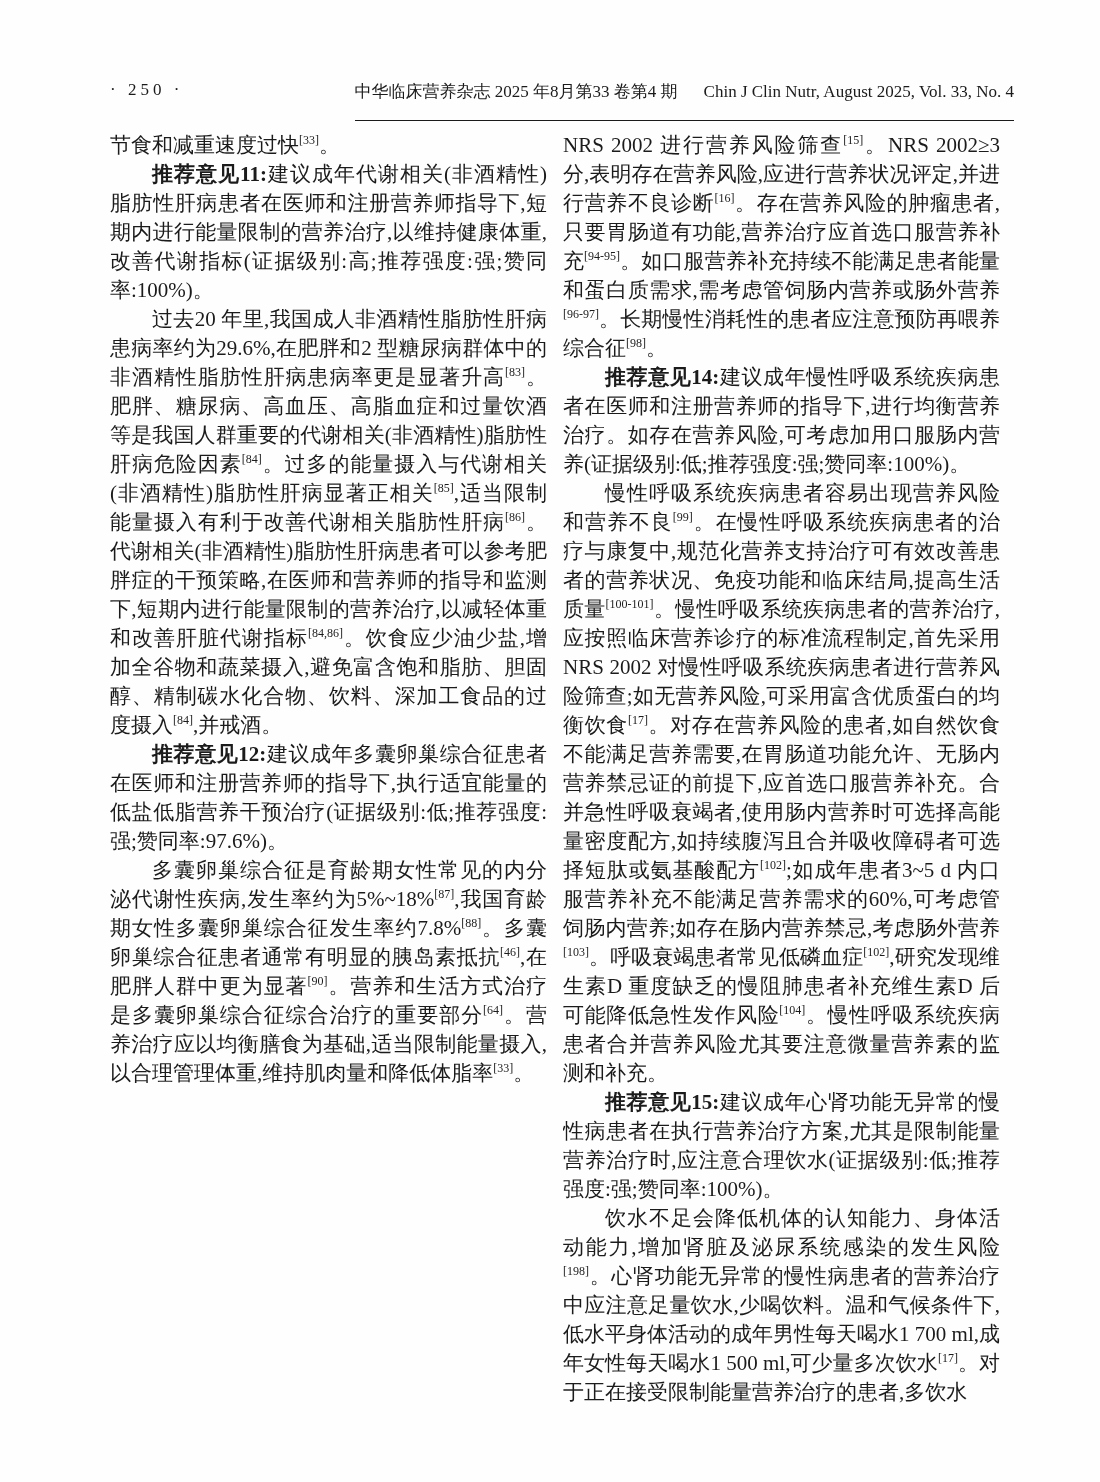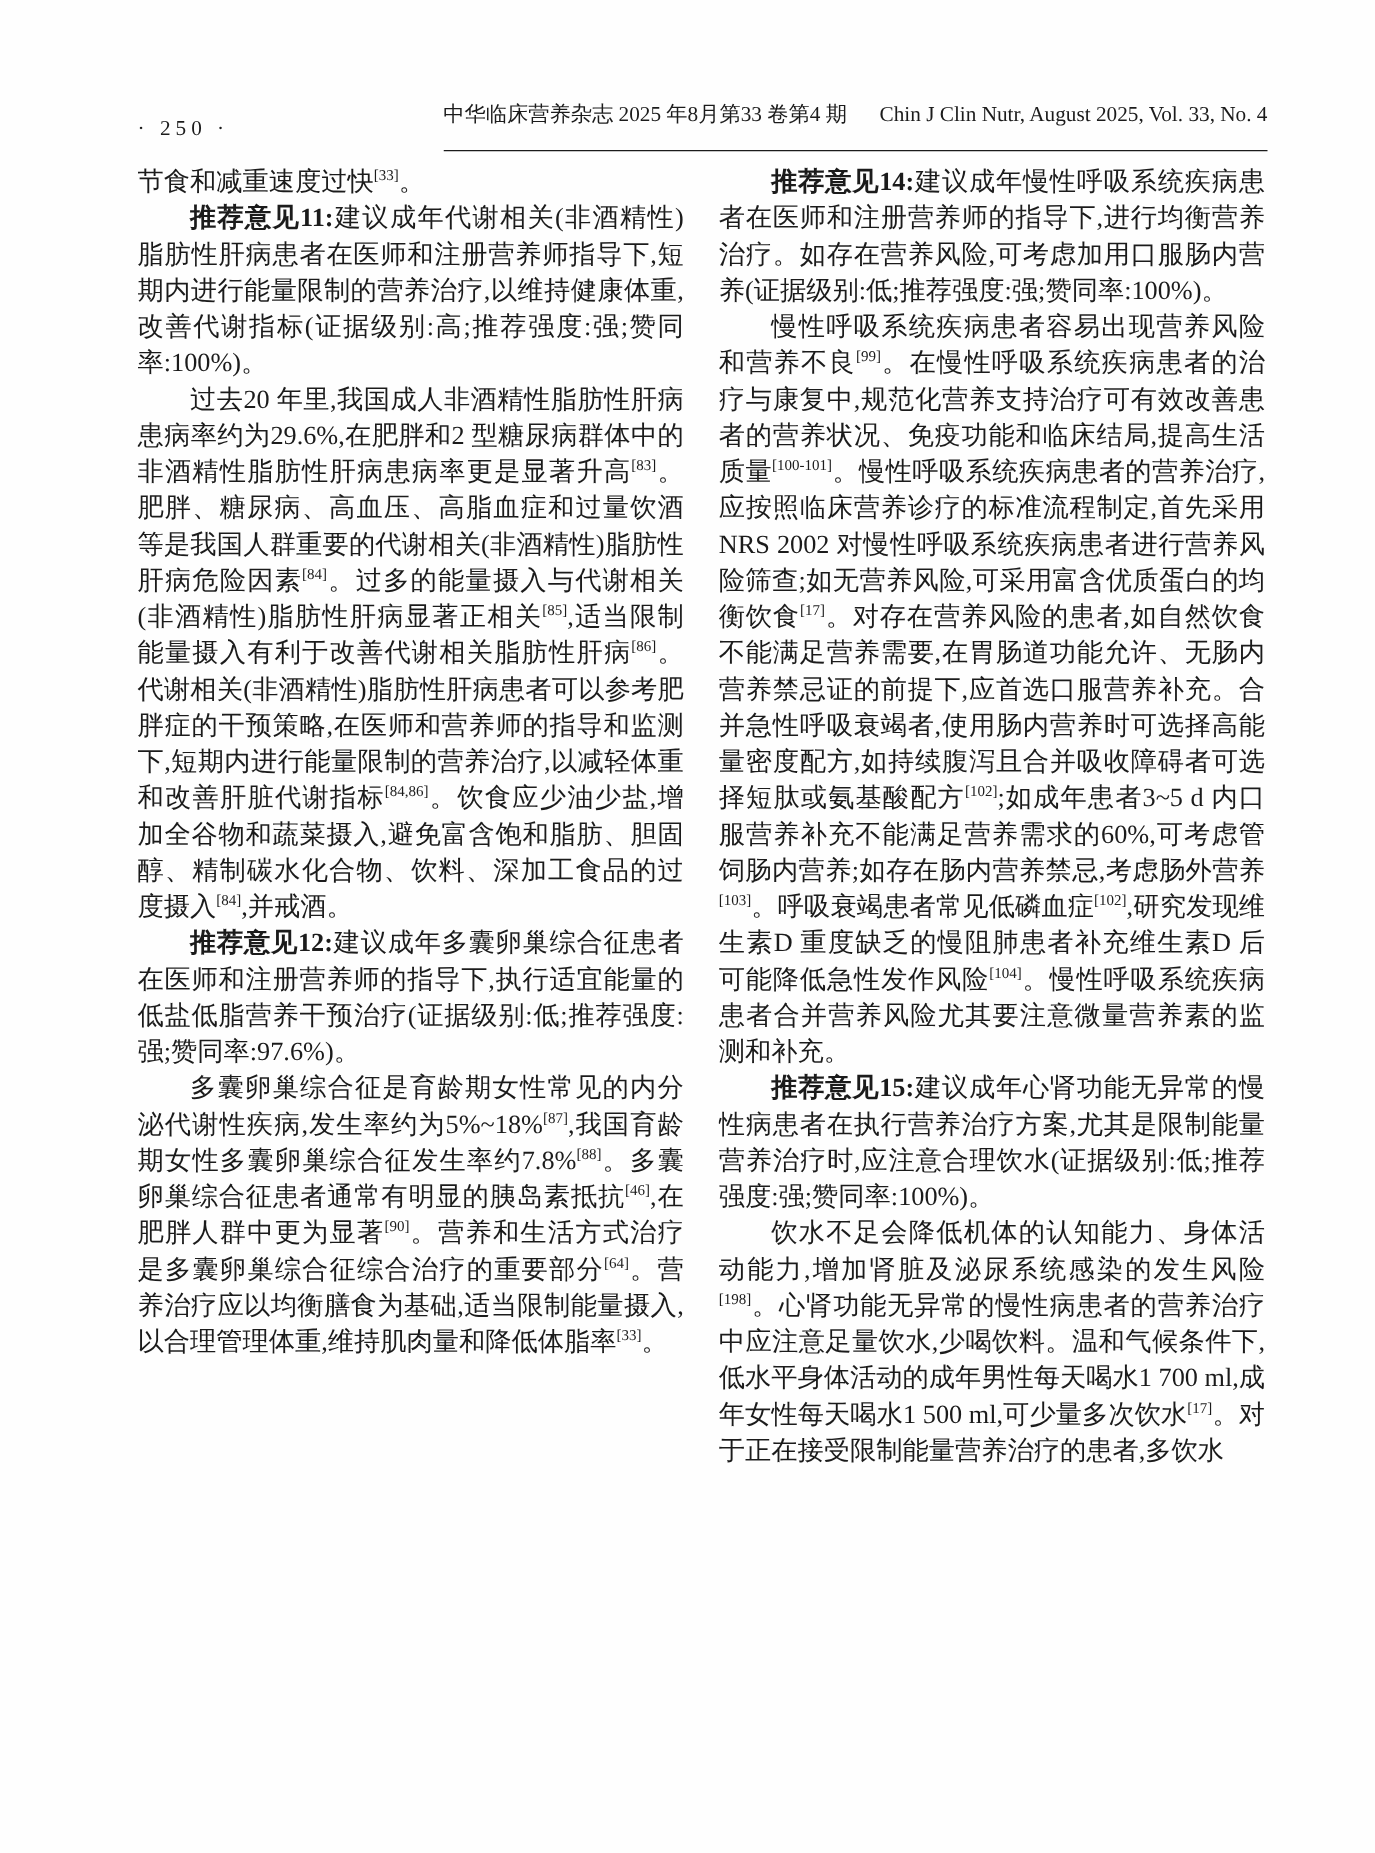--- a/index.html
+++ b/index.html
@@ -7,36 +7,36 @@
     position:relative;
     width:1100px;height:1482px;
     background:#fefefe;
     font-family:"Liberation Serif","DejaVu Serif",serif;
     color:#1b1b1b;
     overflow:hidden;
   }
   .header{
     position:absolute;
     top:80px;left:110px;right:86px;
-    display:flex;justify-content:space-between;align-items:flex-end;
+    display:flex;justify-content:space-between;
     font-size:17px;
   }
   .pageno{letter-spacing:4px;padding-bottom:8px;}
   .jline{
     border-bottom:1.6px solid #1b1b1b;
     padding-bottom:17px;
     white-space:nowrap;
   }
   .jgap{display:inline-block;width:26px;}
   .body{
     position:absolute;
     top:131px;left:110px;
     width:902px;
     display:flex;
-    gap:28px;
+    gap:16px;
   }
   .col{
     width:437px;
     height:1278px;
     overflow:hidden;
   }
   .para{
     margin:0;
     font-size:21px;
     line-height:29px;
@@ -65,19 +65,20 @@
 
   <div class="body">
     <div class="col" id="col-left">
         <p class="para">节食和减重速度过快<sup class="ref">[33]</sup>。</p>
         <p class="para indent"><span class="lead">推荐意见11:</span>建议成年代谢相关(非酒精性)脂肪性肝病患者在医师和注册营养师指导下,短期内进行能量限制的营养治疗,以维持健康体重,改善代谢指标(证据级别:高;推荐强度:强;赞同率:100%)。</p>
         <p class="para indent">过去20 年里,我国成人非酒精性脂肪性肝病患病率约为29.6%,在肥胖和2 型糖尿病群体中的非酒精性脂肪性肝病患病率更是显著升高<sup class="ref">[83]</sup>。肥胖、糖尿病、高血压、高脂血症和过量饮酒等是我国人群重要的代谢相关(非酒精性)脂肪性肝病危险因素<sup class="ref">[84]</sup>。过多的能量摄入与代谢相关(非酒精性)脂肪性肝病显著正相关<sup class="ref">[85]</sup>,适当限制能量摄入有利于改善代谢相关脂肪性肝病<sup class="ref">[86]</sup>。代谢相关(非酒精性)脂肪性肝病患者可以参考肥胖症的干预策略,在医师和营养师的指导和监测下,短期内进行能量限制的营养治疗,以减轻体重和改善肝脏代谢指标<sup class="ref">[84,86]</sup>。饮食应少油少盐,增加全谷物和蔬菜摄入,避免富含饱和脂肪、胆固醇、精制碳水化合物、饮料、深加工食品的过度摄入<sup class="ref">[84]</sup>,并戒酒。</p>
         <p class="para indent"><span class="lead">推荐意见12:</span>建议成年多囊卵巢综合征患者在医师和注册营养师的指导下,执行适宜能量的低盐低脂营养干预治疗(证据级别:低;推荐强度:强;赞同率:97.6%)。</p>
         <p class="para indent">多囊卵巢综合征是育龄期女性常见的内分泌代谢性疾病,发生率约为5%~18%<sup class="ref">[87]</sup>,我国育龄期女性多囊卵巢综合征发生率约7.8%<sup class="ref">[88]</sup>。多囊卵巢综合征患者通常有明显的胰岛素抵抗<sup class="ref">[46]</sup>,在肥胖人群中更为显著<sup class="ref">[90]</sup>。营养和生活方式治疗是多囊卵巢综合征综合治疗的重要部分<sup class="ref">[64]</sup>。营养治疗应以均衡膳食为基础,适当限制能量摄入,以合理管理体重,维持肌肉量和降低体脂率<sup class="ref">[33]</sup>。</p>
       </div>
     <div class="col" id="col-right">
+        <p class="para">NRS 2002 进行营养风险筛查<sup class="ref">[15]</sup>。NRS 2002≥3 分,表明存在营养风险,应进行营养状况评定,并进行营养不良诊断<sup class="ref">[16]</sup>。存在营养风险的肿瘤患者,只要胃肠道有功能,营养治疗应首选口服营养补充<sup class="ref">[94-95]</sup>。如口服营养补充持续不能满足患者能量和蛋白质需求,需考虑管饲肠内营养或肠外营养<sup class="ref">[96-97]</sup>。长期慢性消耗性的患者应注意预防再喂养综合征<sup class="ref">[98]</sup>。</p>
         <p class="para indent"><span class="lead">推荐意见14:</span>建议成年慢性呼吸系统疾病患者在医师和注册营养师的指导下,进行均衡营养治疗。如存在营养风险,可考虑加用口服肠内营养(证据级别:低;推荐强度:强;赞同率:100%)。</p>
         <p class="para indent">慢性呼吸系统疾病患者容易出现营养风险和营养不良<sup class="ref">[99]</sup>。在慢性呼吸系统疾病患者的治疗与康复中,规范化营养支持治疗可有效改善患者的营养状况、免疫功能和临床结局,提高生活质量<sup class="ref">[100-101]</sup>。慢性呼吸系统疾病患者的营养治疗,应按照临床营养诊疗的标准流程制定,首先采用NRS 2002 对慢性呼吸系统疾病患者进行营养风险筛查;如无营养风险,可采用富含优质蛋白的均衡饮食<sup class="ref">[17]</sup>。对存在营养风险的患者,如自然饮食不能满足营养需要,在胃肠道功能允许、无肠内营养禁忌证的前提下,应首选口服营养补充。合并急性呼吸衰竭者,使用肠内营养时可选择高能量密度配方,如持续腹泻且合并吸收障碍者可选择短肽或氨基酸配方<sup class="ref">[102]</sup>;如成年患者3~5 d 内口服营养补充不能满足营养需求的60%,可考虑管饲肠内营养;如存在肠内营养禁忌,考虑肠外营养<sup class="ref">[103]</sup>。呼吸衰竭患者常见低磷血症<sup class="ref">[102]</sup>,研究发现维生素D 重度缺乏的慢阻肺患者补充维生素D 后可能降低急性发作风险<sup class="ref">[104]</sup>。慢性呼吸系统疾病患者合并营养风险尤其要注意微量营养素的监测和补充。</p>
         <p class="para indent"><span class="lead">推荐意见15:</span>建议成年心肾功能无异常的慢性病患者在执行营养治疗方案,尤其是限制能量营养治疗时,应注意合理饮水(证据级别:低;推荐强度:强;赞同率:100%)。</p>
         <p class="para indent">饮水不足会降低机体的认知能力、身体活动能力,增加肾脏及泌尿系统感染的发生风险<sup class="ref">[198]</sup>。心肾功能无异常的慢性病患者的营养治疗中应注意足量饮水,少喝饮料。温和气候条件下,低水平身体活动的成年男性每天喝水1 700 ml,成年女性每天喝水1 500 ml,可少量多次饮水<sup class="ref">[17]</sup>。对于正在接受限制能量营养治疗的患者,多饮水</p>
       </div>
   </div>
 </div>
 
 </body></html>

